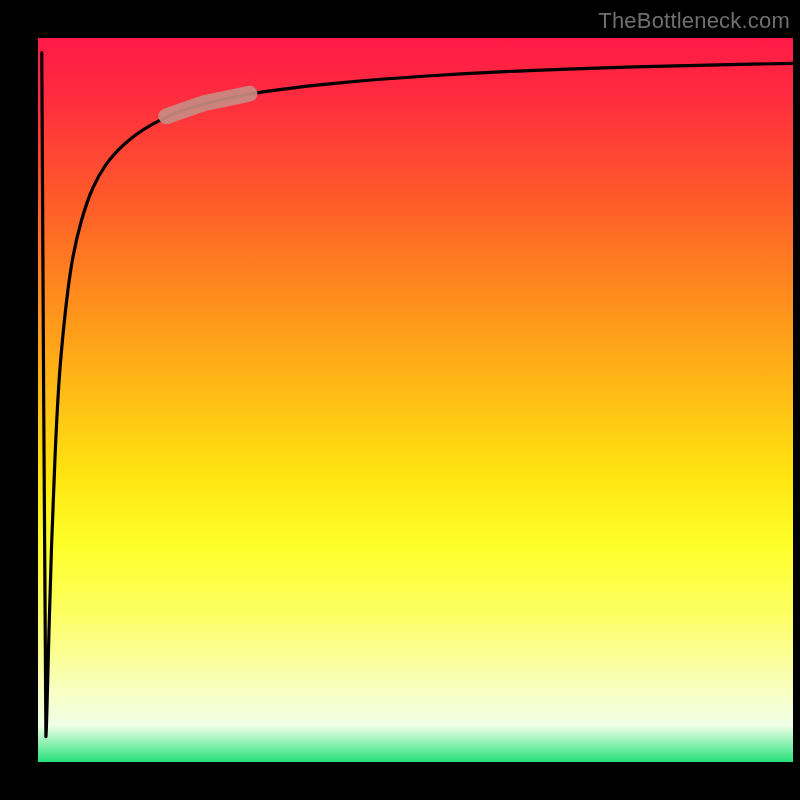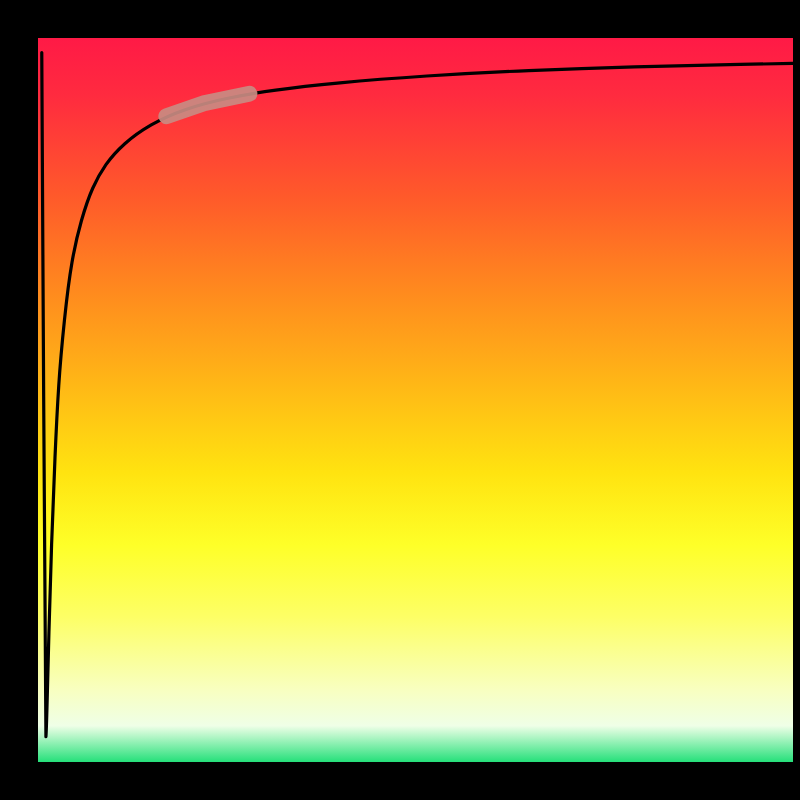--- a/index.html
+++ b/index.html
@@ -64,14 +64,15 @@
 
   <div class="plot">
 
     <svg class="curve" viewBox="0 0 755 724">
       <path id="main-curve" fill="none" stroke="#000" stroke-width="3.2" stroke-linecap="round" stroke-linejoin="round" d="M3.775,14.480000000000018 Q3.775,14.480000000000018 5.6625,358.38 Q7.55,702.28 7.9275,698.66 Q8.305000000000001,695.04 9.060000000000002,666.0799999999999 Q9.815000000000001,637.12 10.947500000000002,593.6800000000001 Q12.08,550.24 13.59,506.8 Q15.1,463.36 16.9875,419.92 Q18.875,376.48 20.7625,347.52 Q22.65,318.55999999999995 26.424999999999997,282.35999999999996 Q30.2,246.15999999999997 33.975,224.44 Q37.75,202.72000000000003 43.4125,182.81 Q49.075,162.89999999999998 54.7375,150.22999999999996 Q60.4,137.55999999999995 67.95,126.69999999999999 Q75.5,115.84000000000003 86.825,105.70400000000001 Q98.15,95.56799999999998 113.25000000000001,86.88 Q128.35000000000002,78.19200000000001 147.22500000000002,71.67599999999999 Q166.1,65.15999999999997 188.75,60.45400000000001 Q211.40000000000003,55.74800000000005 237.82500000000002,52.12800000000004 Q264.25,48.50800000000004 302,44.888000000000034 Q339.75,41.26800000000003 388.825,38.00999999999999 Q437.9,34.75199999999995 490.75,32.579999999999984 Q543.6,30.408000000000015 596.45,28.95999999999998 Q649.3,27.511999999999944 702.15,26.425999999999988 T755,25.340000000000032"></path>
       <path id="highlight-curve" fill="none" stroke="#c98b82" stroke-width="16" stroke-linecap="round" opacity="0.92" d="M128.35000000000002,78.19200000000001 L166.1,65.15999999999997 L211.40000000000003,55.74800000000005"></path>
     </svg>
 
   </div>
 
+  <div class="watermark">TheBottleneck.com</div>
 
 </div>
 
 </body></html>

